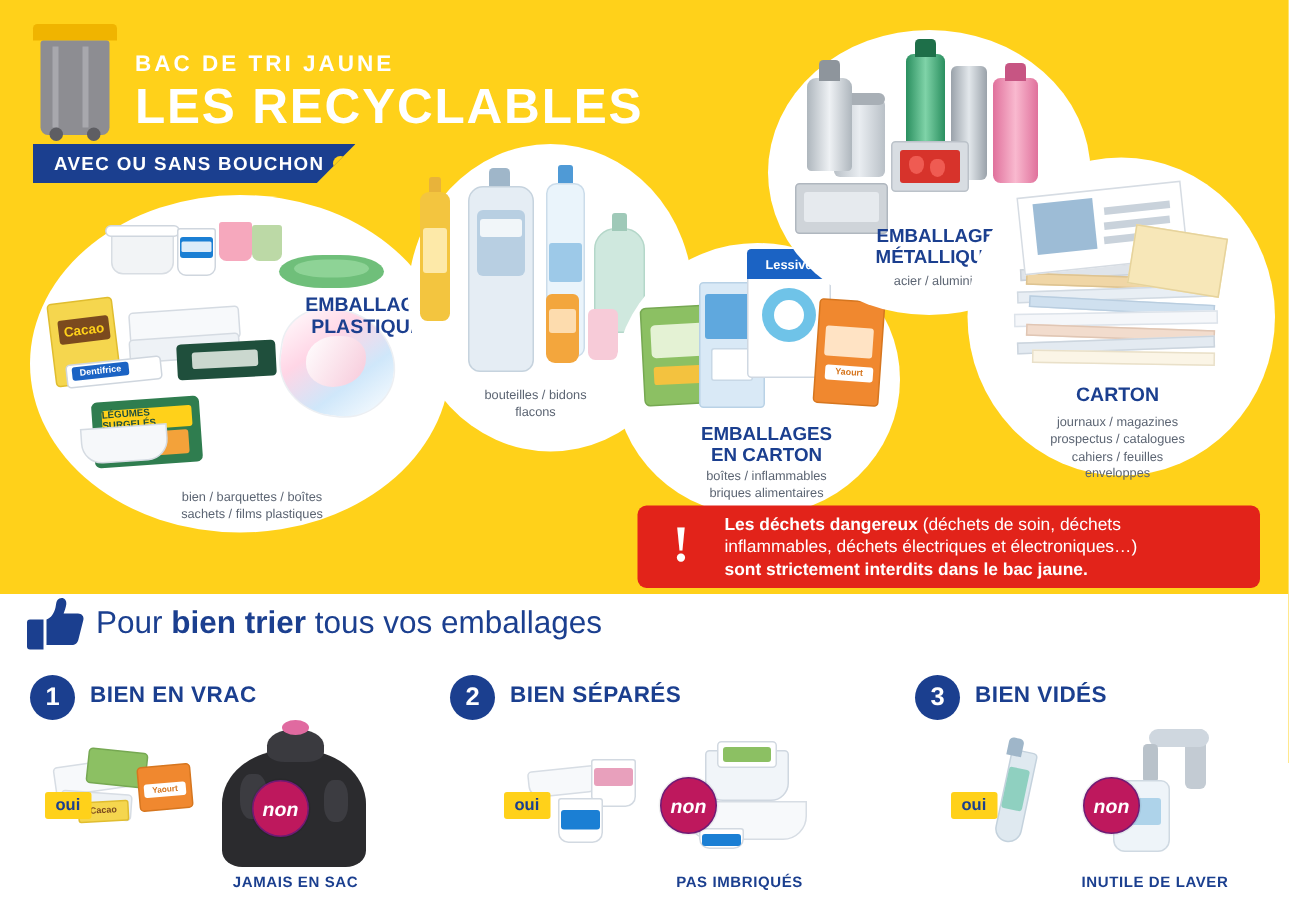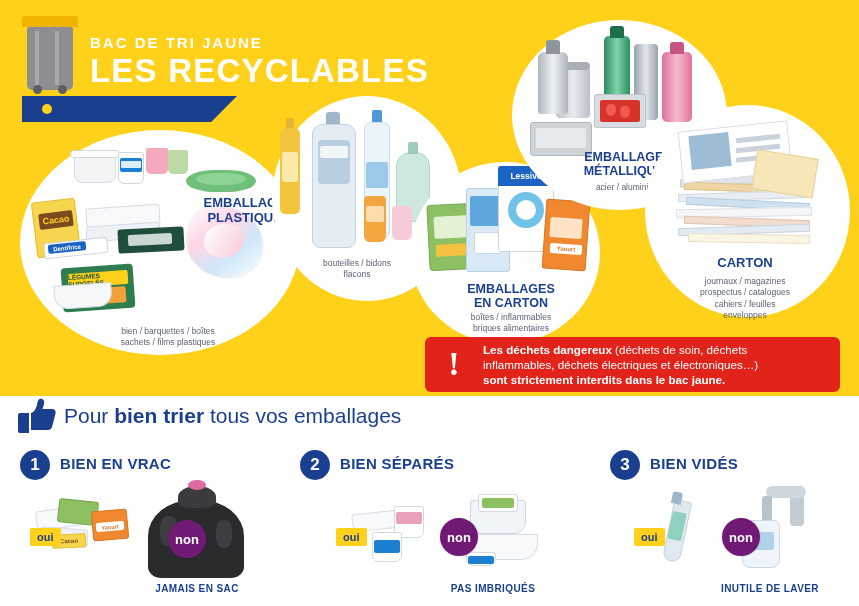--- a/index.html
+++ b/index.html
@@ -144,43 +144,45 @@
     letter-spacing:0.4px; text-align:center; white-space:nowrap;
   }
 
   
   .oui {
     position:absolute; background:#ffd11a; color:#1b3f8f;
     font-size:11px; font-weight:bold; padding:3px 7px; border-radius:2px;
   }
   .non {
     position:absolute; width:38px; height:38px; border-radius:50%;
-    background:#701a75; border:5px solid #701a75;
+    background:#be185d; border:1px solid #701a75;
     color:#ffffff; font-size:13px; font-weight:bold;
     display:flex; align-items:center; justify-content:center;
     box-shadow:0 0 0 1px rgba(0,0,0,.06);
+    font-style:italic;
   }
 </style>
 </head>
 <body>
 
 <div class="yellow-panel">
 
   <div class="bin">
     <div class="lid"></div>
     <div class="body">
       <div class="wheel l"></div>
       <div class="wheel r"></div>
     </div>
   </div>
 
   <div class="hdr-sub">BAC DE TRI JAUNE</div>
   <div class="hdr-title">LES RECYCLABLES</div>
 
   <div class="ribbon">
+    <span>AVEC OU SANS BOUCHON</span>
     <i class="cap"></i>
   </div>
 
   <div class="blob blob-plastic"></div>
 
   <div class="art">
 
     <div class="sh" style="left:74px; top:155px; width:42px; height:28px; background:#f2f4f6; border:1px solid #d8dde3; border-radius:3px 3px 8px 8px;"></div>
     <div class="sh" style="left:70px; top:150px; width:50px; height:8px; background:#ffffff; border:1px solid #cfd6de; border-radius:4px;"></div>
 

